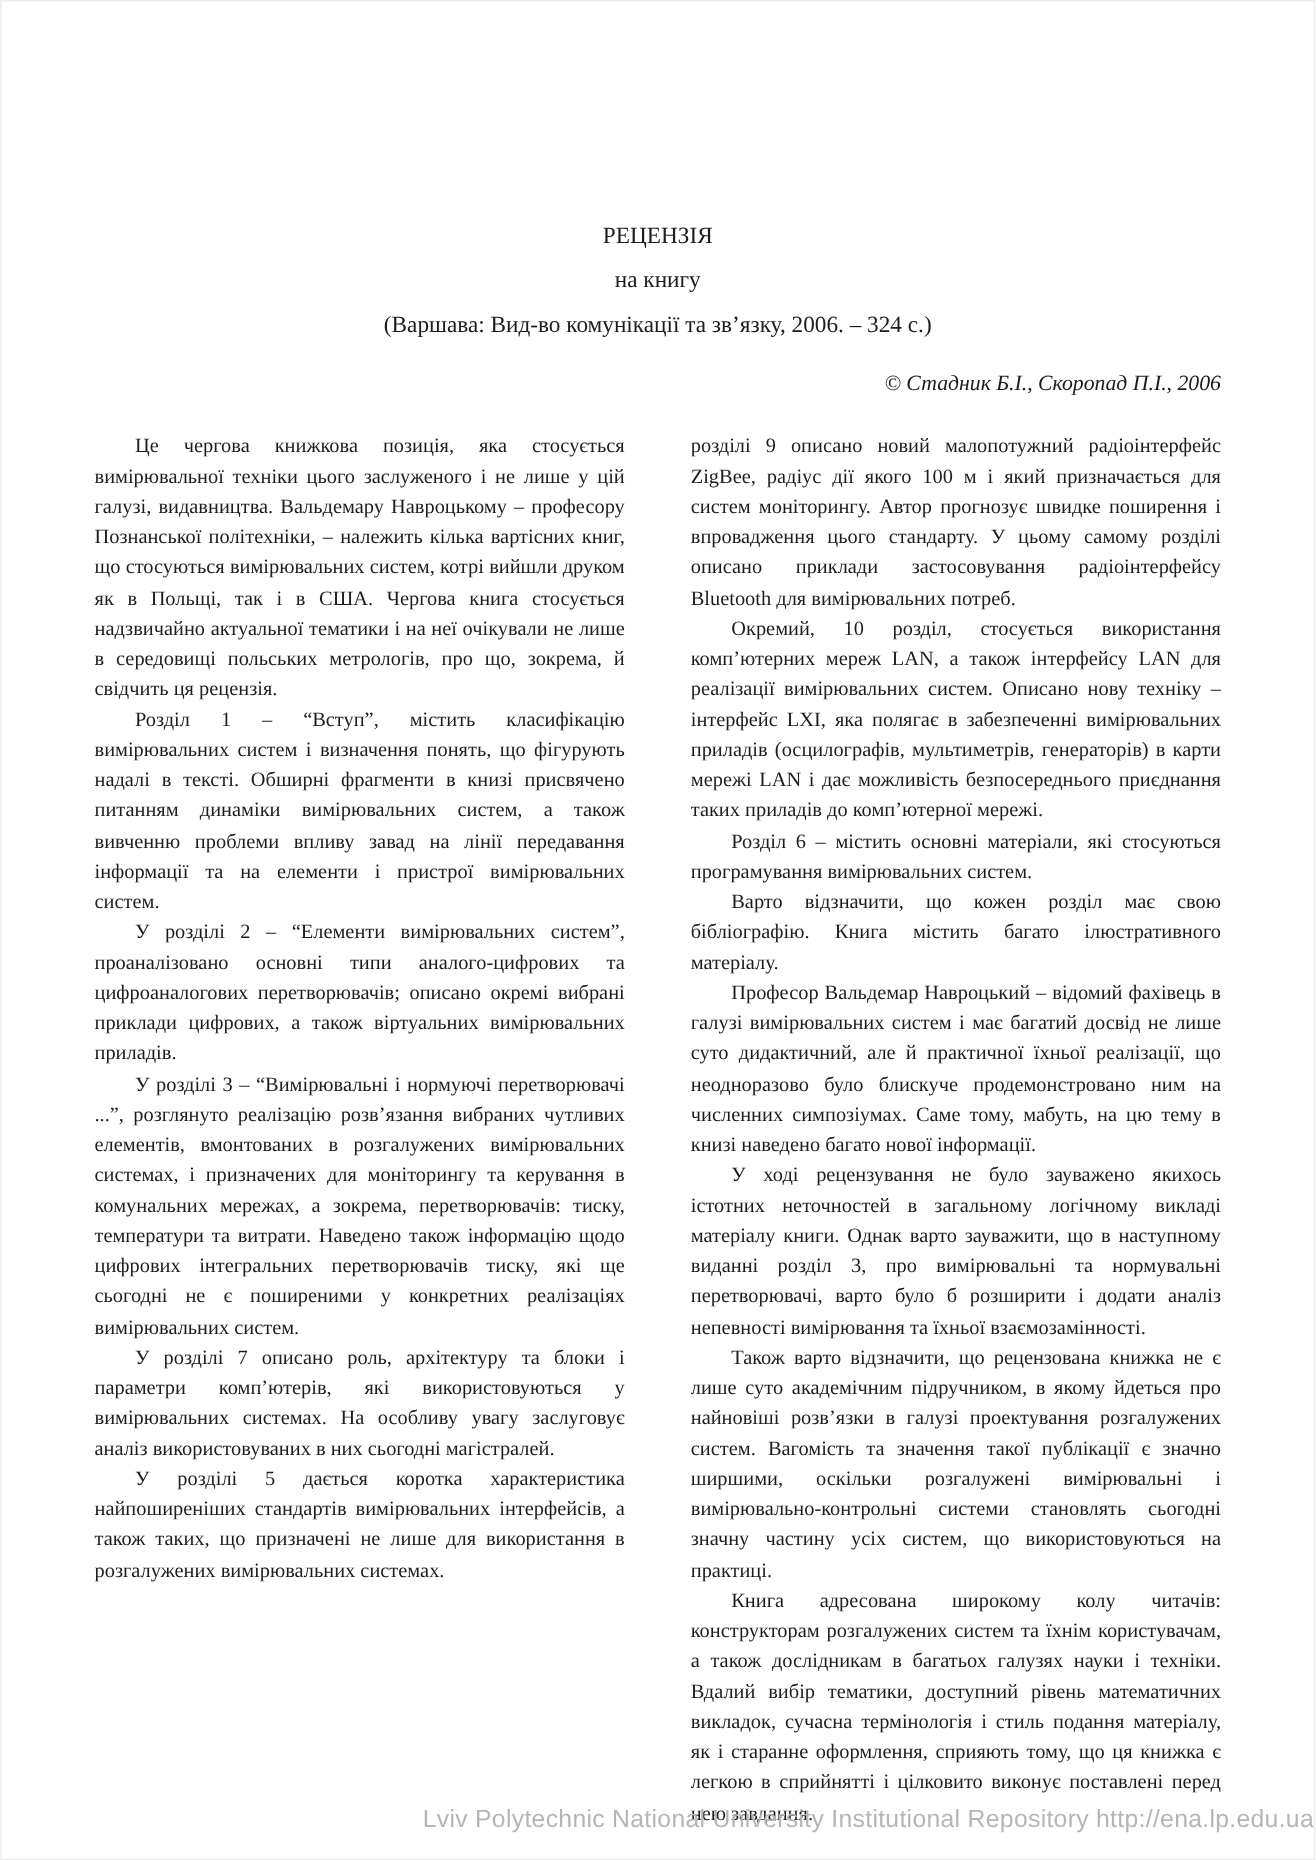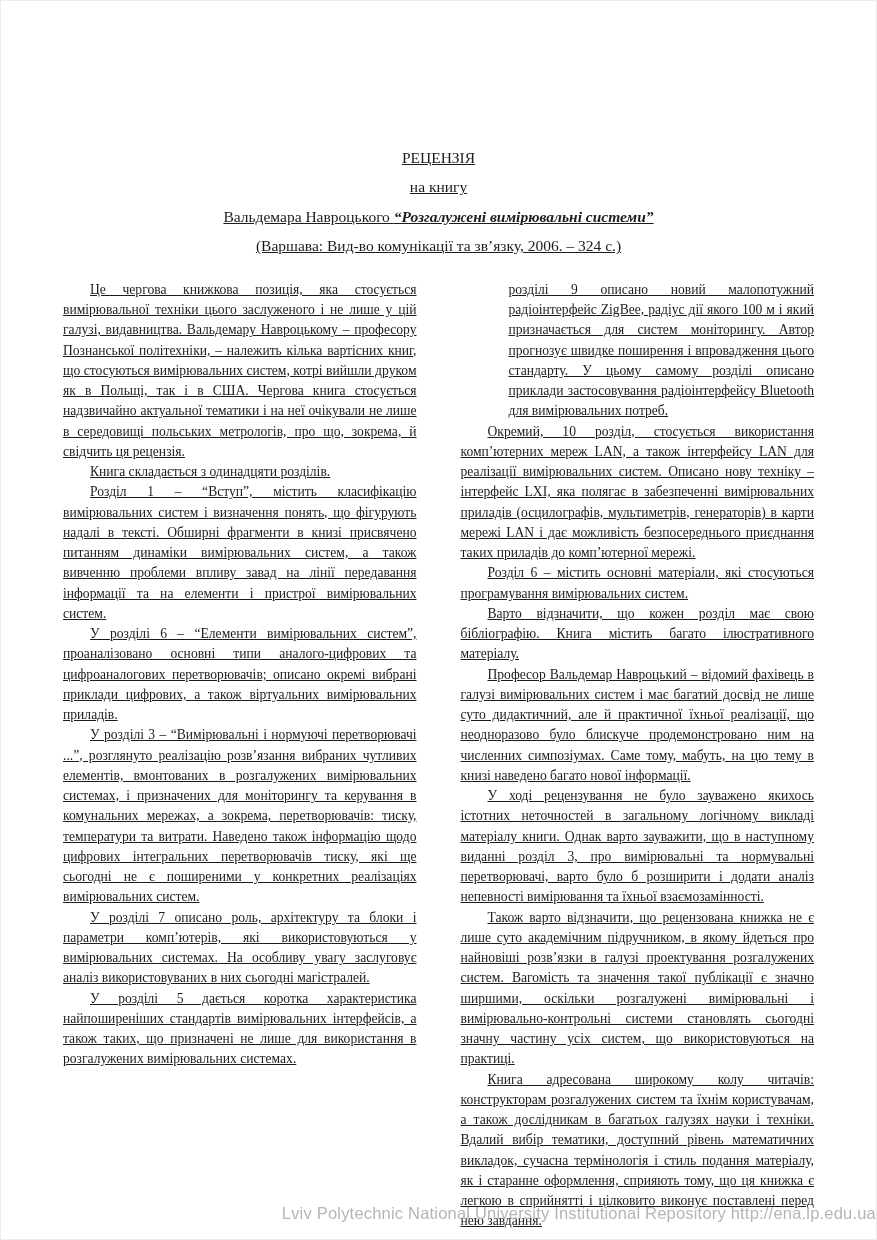--- a/index.html
+++ b/index.html
@@ -12,21 +12,20 @@
     width: 877px;
     height: 1240px;
     margin: 0 auto;
     background: #ffffff;
     box-sizing: border-box;
     padding: 146px 62px 0 62px;
     font-family: "Liberation Serif", "DejaVu Serif", serif;
     color: #1c1c1c;
     overflow: hidden;
     border: 1px solid #ececec;
-    text-decoration: underline;
   }
   .doc-header {
     text-align: center;
   }
   .h-line {
     margin: 0 0 7px 0;
     font-size: 15.5px;
     line-height: 1.45;
   }
   .book-line .book-title {
@@ -50,21 +49,20 @@
   .col {
     flex: 1 1 0;
     min-width: 0;
   }
   .col p {
     margin: 0;
     text-indent: 27px;
   }
   .col p.no-indent {
     text-indent: 0;
-    margin-left: 48px;
   }
   .footer {
     position: absolute;
     left: 0;
     right: 0;
     bottom: 16px;
     text-align: right;
     font-family: "Liberation Sans", "DejaVu Sans", sans-serif;
     font-size: 16.5px;
     color: #b5b5b5;
@@ -72,30 +70,29 @@
   }
 </style>
 </head>
 <body>
 
 <div class="page">
 
   <div class="doc-header">
     <p class="h-line">РЕЦЕНЗІЯ</p>
     <p class="h-line">на книгу</p>
-    <p class="h-line book-line"><span>Вальдемара Навроцького </span><span class="book-title">“Розгалужені вимірювальні системи”</span></p>
     <p class="h-line">(Варшава: Вид-во комунікації та зв’язку, 2006. – 324 с.)</p>
+    <p class="copyright">© Стадник Б.І., Скоропад П.І., 2006</p>
   </div>
 
   <div class="columns">
     <div class="col">
       <p>Це чергова книжкова позиція, яка стосується вимірювальної техніки цього заслуженого і не лише у цій галузі, видавництва. Вальдемару Навроцькому – професору Познанської політехніки, – належить кілька вартісних книг, що стосуються вимірювальних систем, котрі вийшли друком як в Польщі, так і в США. Чергова книга стосується надзвичайно актуальної тематики і на неї очікували не лише в середовищі польських метрологів, про що, зокрема, й свідчить ця рецензія.</p>
-      <p>Книга складається з одинадцяти розділів.</p>
       <p>Розділ 1 – “Вступ”, містить класифікацію вимірювальних систем і визначення понять, що фігурують надалі в тексті. Обширні фрагменти в книзі присвячено питанням динаміки вимірювальних систем, а також вивченню проблеми впливу завад на лінії передавання інформації та на елементи і пристрої вимірювальних систем.</p>
-      <p>У розділі 6 – “Елементи вимірювальних систем”, проаналізовано основні типи аналого-цифрових та цифроаналогових перетворювачів; описано окремі вибрані приклади цифрових, а також віртуальних вимірювальних приладів.</p>
+      <p>У розділі 2 – “Елементи вимірювальних систем”, проаналізовано основні типи аналого-цифрових та цифроаналогових перетворювачів; описано окремі вибрані приклади цифрових, а також віртуальних вимірювальних приладів.</p>
       <p>У розділі 3 – “Вимірювальні і нормуючі перетворювачі ...”, розглянуто реалізацію розв’язання вибраних чутливих елементів, вмонтованих в розгалужених вимірювальних системах, і призначених для моніторингу та керування в комунальних мережах, а зокрема, перетворювачів: тиску, температури та витрати. Наведено також інформацію щодо цифрових інтегральних перетворювачів тиску, які ще сьогодні не є поширеними у конкретних реалізаціях вимірювальних систем.</p>
       <p>У розділі 7 описано роль, архітектуру та блоки і параметри комп’ютерів, які використовуються у вимірювальних системах. На особливу увагу заслуговує аналіз використовуваних в них сьогодні магістралей.</p>
       <p>У розділі 5 дається коротка характеристика найпоширеніших стандартів вимірювальних інтерфейсів, а також таких, що призначені не лише для використання в розгалужених вимірювальних системах.</p>
     </div>
     <div class="col">
       <p class="no-indent">розділі 9 описано новий малопотужний радіоінтерфейс ZigBee, радіус дії якого 100 м і який призначається для систем моніторингу. Автор прогнозує швидке поширення і впровадження цього стандарту. У цьому самому розділі описано приклади застосовування радіоінтерфейсу Bluetooth для вимірювальних потреб.</p>
       <p>Окремий, 10 розділ, стосується використання комп’ютерних мереж LAN, а також інтерфейсу LAN для реалізації вимірювальних систем. Описано нову техніку – інтерфейс LXI, яка полягає в забезпеченні вимірювальних приладів (осцилографів, мультиметрів, генераторів) в карти мережі LAN і дає можливість безпосереднього приєднання таких приладів до комп’ютерної мережі.</p>
       <p>Розділ 6 – містить основні матеріали, які стосуються програмування вимірювальних систем.</p>
       <p>Варто відзначити, що кожен розділ має свою бібліографію. Книга містить багато ілюстративного матеріалу.</p>
       <p>Професор Вальдемар Навроцький – відомий фахівець в галузі вимірювальних систем і має багатий досвід не лише суто дидактичний, але й практичної їхньої реалізації, що неодноразово було блискуче продемонстровано ним на численних симпозіумах. Саме тому, мабуть, на цю тему в книзі наведено багато нової інформації.</p>

